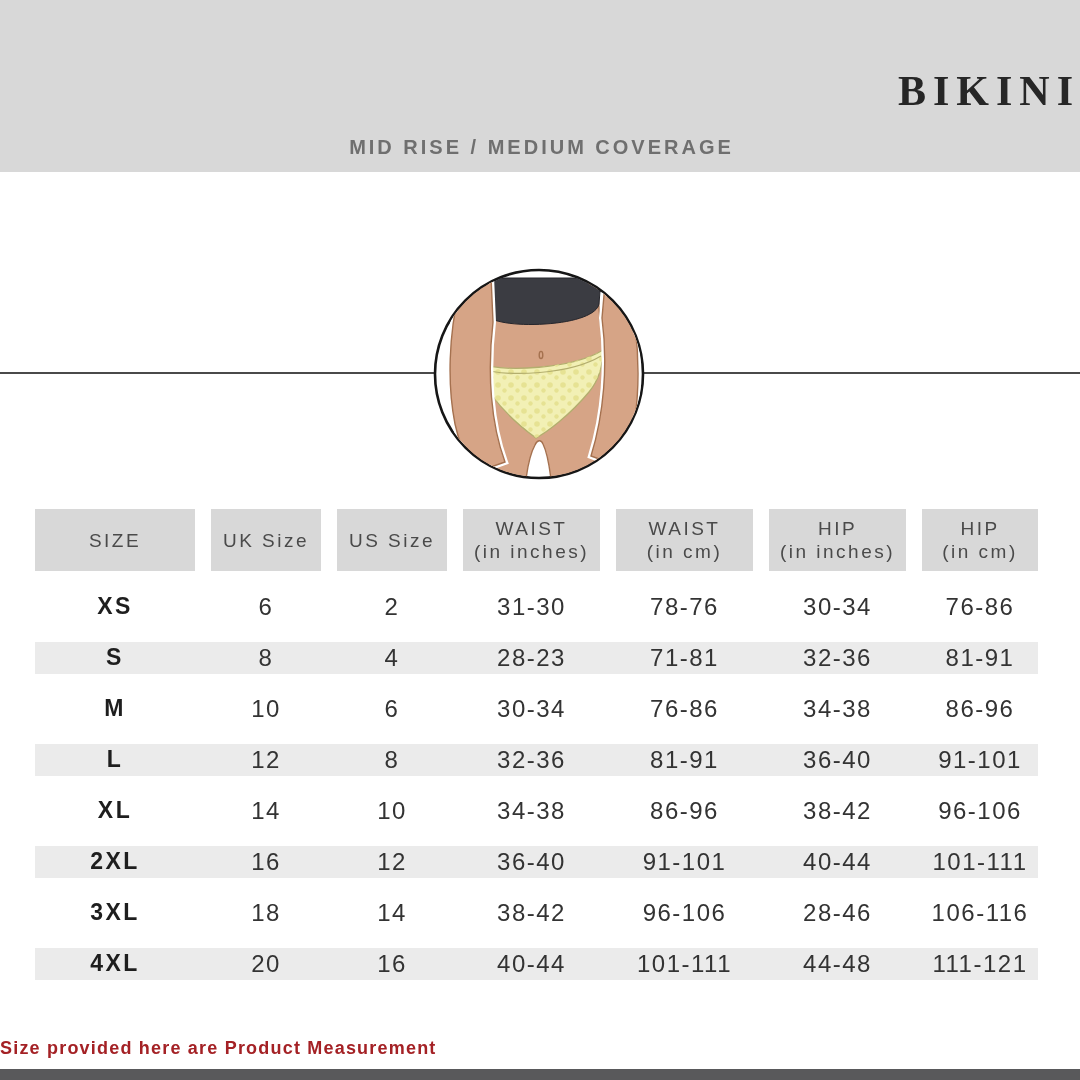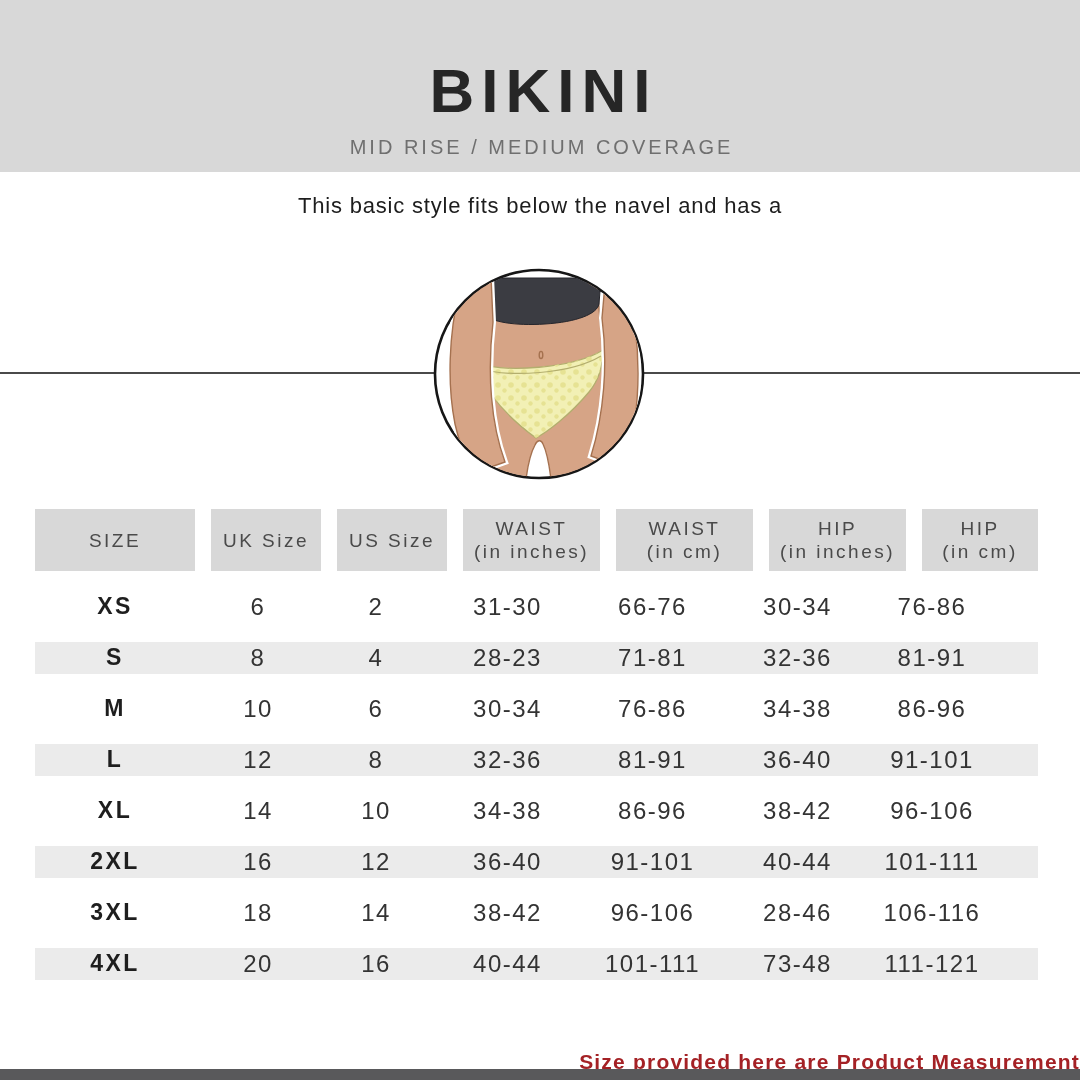--- a/index.html
+++ b/index.html
@@ -3,27 +3,27 @@
 <meta charset="utf-8">
 <style>
   * { margin:0; padding:0; box-sizing:border-box; }
   html,body { width:1080px; height:1080px; }
   body {
     position:relative; background:#ffffff; overflow:hidden;
     font-family:"Liberation Sans", sans-serif;
   }
   .header-band { position:absolute; top:0; left:0; width:1080px; height:172px; background:#d8d8d8; }
   .title {
-    position:absolute; top:60px; left:0; width:100%; text-align:center;
-    font-size:62px; font-weight:bold; letter-spacing:7px; text-indent:7px;
-    color:#262626; line-height:62px;
+    position:absolute; top:60px; left:0; width:100%; text-align:right;
+    font-size:42px; font-weight:bold; letter-spacing:7px; text-indent:7px;
+    color:#262626; line-height:62px;font-family:Liberation Serif, serif;
   }
   .subtitle {
     position:absolute; top:136px; left:0; width:100%; text-align:center;
-    font-size:20px; font-weight:normal; letter-spacing:3px; text-indent:3px; color:#6f6f6f;
+    font-size:20px; font-weight:bold; letter-spacing:3px; text-indent:3px; color:#6f6f6f;
   }
   .description {
     position:absolute; top:189px; left:0; width:100%; text-align:center;
     font-size:22px; line-height:33px; letter-spacing:0.8px; color:#1d1d1d;
   }
   .divider { position:absolute; top:372px; left:0; width:1080px; height:2px; background:#4a4a4a; }
   .figure { position:absolute; left:429px; top:264px; width:220px; height:220px; }
 
   .size-table { position:absolute; left:35px; top:509px; width:1003px; }
   .thead, .tr {
@@ -31,41 +31,40 @@
     grid-template-columns:160px 110px 110px 137px 137px 137px 116px;
     column-gap:16px;
   }
   .th {
     background:#d8d8d8; height:62px;
     display:flex; flex-direction:column; align-items:center; justify-content:center;
     font-size:19px; line-height:23px; color:#4a4a4a; letter-spacing:2.5px; text-align:center;
   }
   .th .sub:empty { display:none; }
   .tbody { margin-top:10px; }
-  .tr { height:51px; align-items:center; text-align:center;gap:8px; }
+  .tr { height:51px; align-items:center; text-align:center; }
   .tr.striped { background:linear-gradient(#ebebeb,#ebebeb) center / 100% 32px no-repeat; }
   .td { font-size:24px; color:#333333; letter-spacing:1.5px; }
   .td.size-label { font-size:23px; font-weight:bold; color:#1e1e1e; letter-spacing:2.5px; }
 
   .footnote {
-    position:absolute; top:1038px; left:0; width:100%; text-align:right;
-    font-size:21px; font-weight:bold; letter-spacing:1.2px; color:#a42125;margin-top:12px;
+    position:absolute; top:1038px; left:0; width:100%; text-align:left;
+    font-size:18px; font-weight:bold; letter-spacing:1.2px; color:#a42125;
   }
   .bottom-bar { position:absolute; top:1069px; left:0; width:1080px; height:11px; background:#59595b; }
 </style>
 </head>
 <body>
 
 <div class="header-band">
   <div class="title">BIKINI</div>
   <div class="subtitle">MID RISE / MEDIUM COVERAGE</div>
 </div>
 
 <div class="description">
-  <div>This basic style fits below the navel and has a</div>
 </div>
 
 <div class="divider"></div>
 
 <div class="figure">
   <svg width="220" height="220" viewBox="0 0 220 220">
     <defs>
       <clipPath id="circ">
           <circle cx="110" cy="110" r="103"></circle>
         </clipPath>
@@ -150,21 +149,21 @@
       <span class="sub">(in cm)</span>
     </div>
   </div>
 
   <div class="tbody">
     <div class="tr">
       <div class="td size-label">XS</div>
       <div class="td">6</div>
       <div class="td">2</div>
       <div class="td">31-30</div>
-      <div class="td">66-76</div>
+      <div class="td">78-76</div>
       <div class="td">30-34</div>
       <div class="td">76-86</div>
     </div>
     <div class="tr striped">
       <div class="td size-label">S</div>
       <div class="td">8</div>
       <div class="td">4</div>
       <div class="td">28-23</div>
       <div class="td">71-81</div>
       <div class="td">32-36</div>
@@ -214,20 +213,20 @@
       <div class="td">96-106</div>
       <div class="td">28-46</div>
       <div class="td">106-116</div>
     </div>
     <div class="tr striped">
       <div class="td size-label">4XL</div>
       <div class="td">20</div>
       <div class="td">16</div>
       <div class="td">40-44</div>
       <div class="td">101-111</div>
-      <div class="td">73-48</div>
+      <div class="td">44-48</div>
       <div class="td">111-121</div>
     </div>
   </div>
 </div>
 
 <div class="footnote">Size provided here are Product Measurement</div>
 <div class="bottom-bar"></div>
 
 </body></html>

